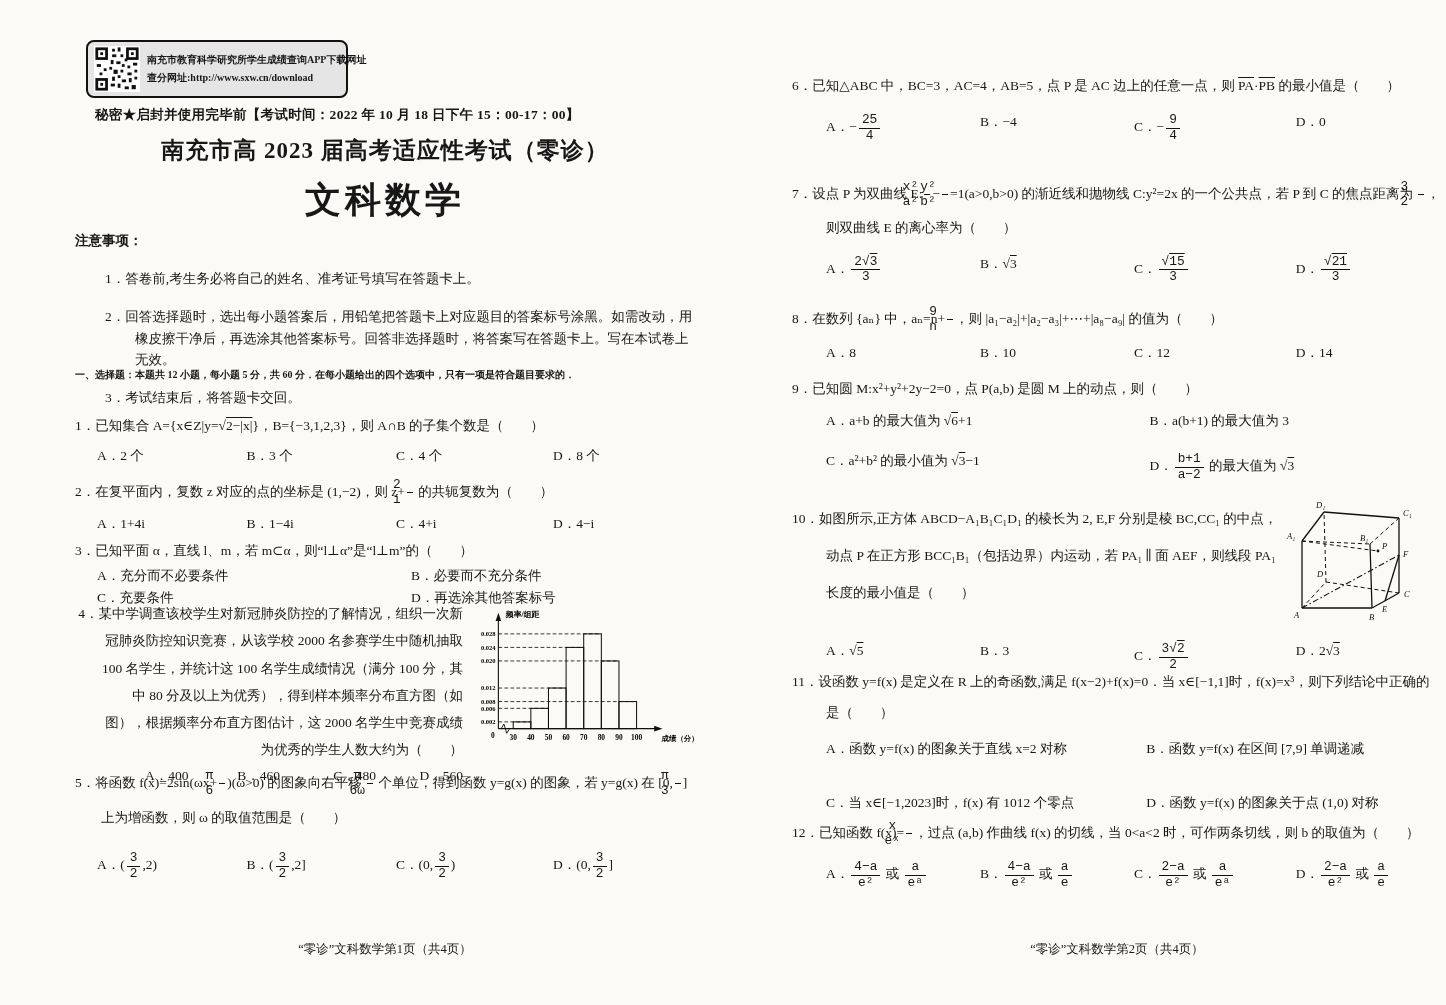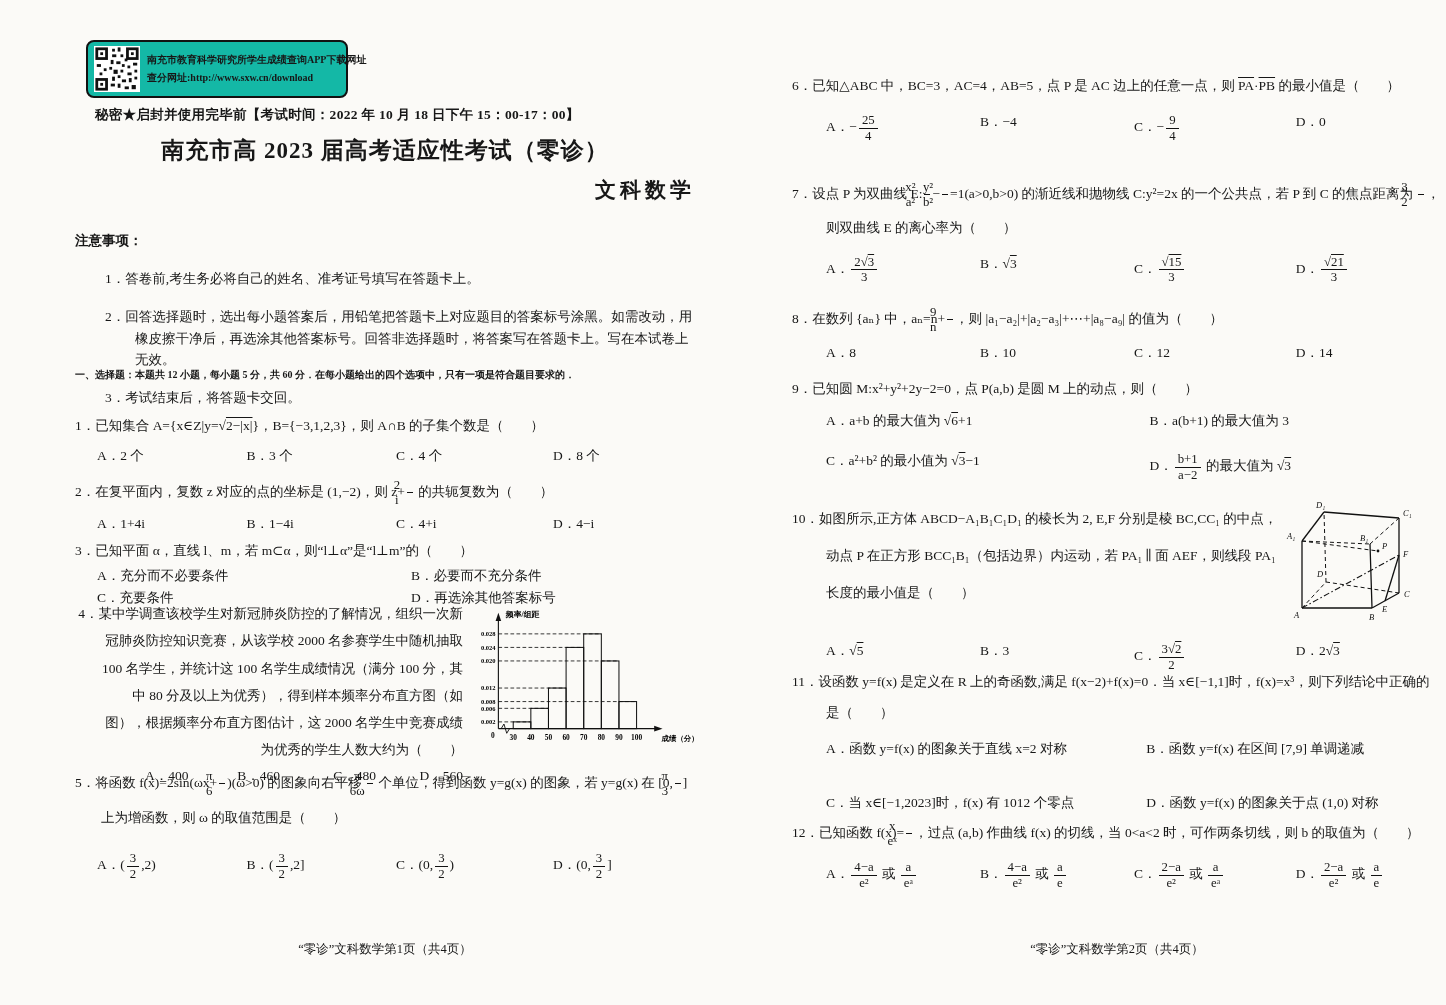--- a/index.html
+++ b/index.html
@@ -6,46 +6,46 @@
   body{
     width:1446px;height:1005px;position:relative;
     background:#fbfaf7;color:#171717;
     font-family:"Liberation Serif","DejaVu Serif",serif;
     font-size:13.5px;
   }
   .abs{position:absolute;}
   
   .qr-box{position:absolute;left:86px;top:40px;width:262px;height:58px;
     border:2px solid #111;border-radius:8px;display:flex;align-items:center;
-    padding:2px 6px;box-sizing:border-box;background:#14b8a6;}
+    padding:2px 6px;box-sizing:border-box;background:#e5e5e5;}
   .qr-img{width:46px;height:46px;flex:0 0 auto;}
   .qr-text{margin-left:7px;font-size:10px;font-weight:bold;line-height:1.8;white-space:nowrap;}
   .secret{left:95px;top:106px;font-size:13.5px;font-weight:bold;letter-spacing:.3px;}
   .title{left:75px;top:135px;width:620px;text-align:center;font-size:23px;font-weight:bold;letter-spacing:1px;}
-  .subject{left:75px;top:176px;width:620px;text-align:right;font-size:21px;font-weight:bold;letter-spacing:4px;}
+  .subject{left:75px;top:176px;width:620px;text-align:center;font-size:36px;font-weight:bold;letter-spacing:4px;}
   
   .notes{left:75px;top:230px;width:618px;line-height:1.62;}
   .notes-title{font-weight:bold;}
   .note{padding-left:60px;text-indent:-30px;font-family:"Liberation Serif","DejaVu Serif",serif;margin-top:16px;}
   .section{left:75px;top:366px;width:622px;font-weight:bold;font-size:10px;
     line-height:1.75;padding-left:30px;text-indent:-30px;box-sizing:border-box;}
   
   .q{position:absolute;}
   .lcol{left:75px;width:620px;}
   .rcol{left:792px;width:650px;}
   .stem{line-height:2.15;padding-left:26px;text-indent:-26px;}
   .rcol .stem{line-height:2.3;padding-left:34px;text-indent:-34px;}
   .opts{display:grid;margin-top:7px;padding-left:22px;row-gap:12px;}
   .rcol .opts{padding-left:34px;}
   .cols4{grid-template-columns:1fr 1fr 1.05fr 0.95fr;}
   .cols2{grid-template-columns:1.05fr 0.95fr;}
   .opt{white-space:nowrap;}
   
   .frac{display:inline-block;vertical-align:middle;text-align:center;line-height:1.15;
-    font-size:.95em;margin:0 2px;}
+    font-size:.95em;margin:0 2px;font-family:Liberation Mono, monospace;}
   .frac .fn{display:block;border-bottom:1.2px solid #111;padding:0 3px;}
   .frac .fd{display:block;padding:0 3px;}
   .sqrt{white-space:nowrap;}
   .sqrt .rad{text-decoration:overline;}
   .ovl{text-decoration:overline;}
   
   .q4row{display:flex;align-items:flex-start;text-align:right;}
   .q4text{width:388px;flex:0 0 auto;}
   .q4fig{margin-left:2px;margin-top:2px;}
   .q10row{display:flex;align-items:flex-start;}

